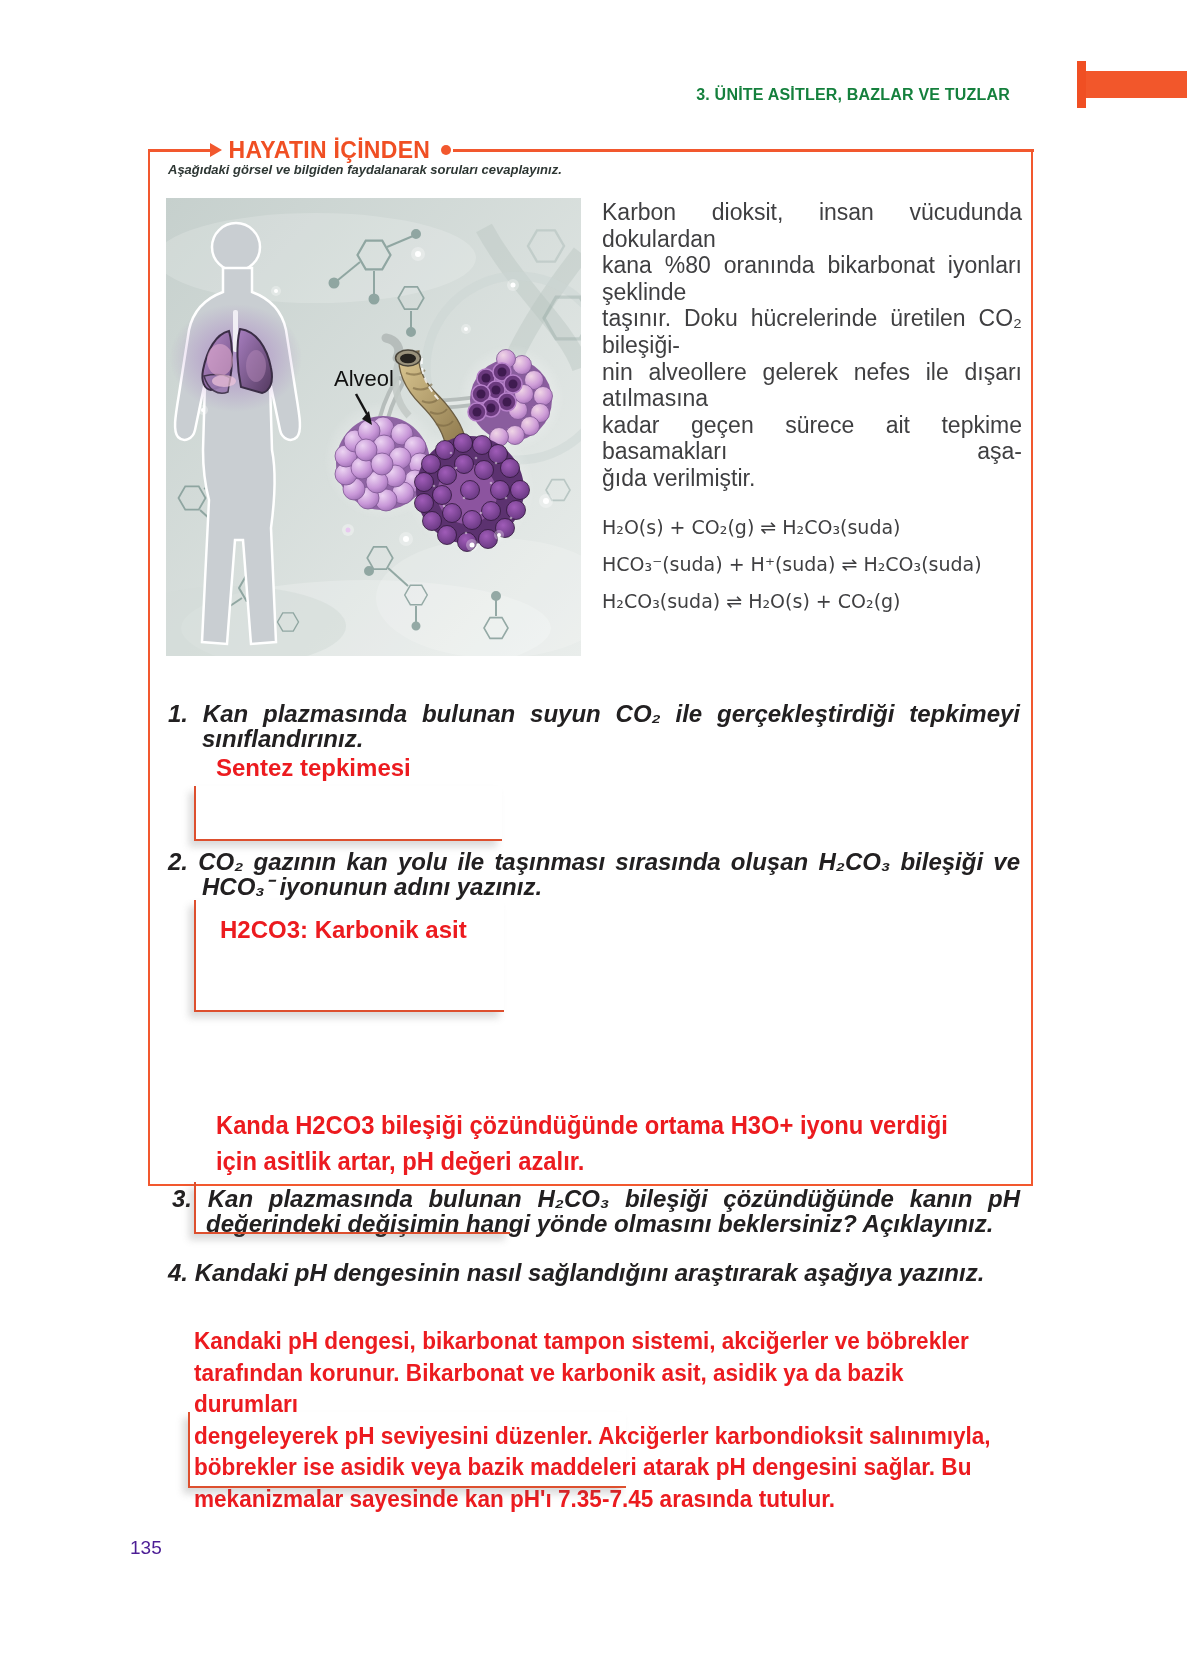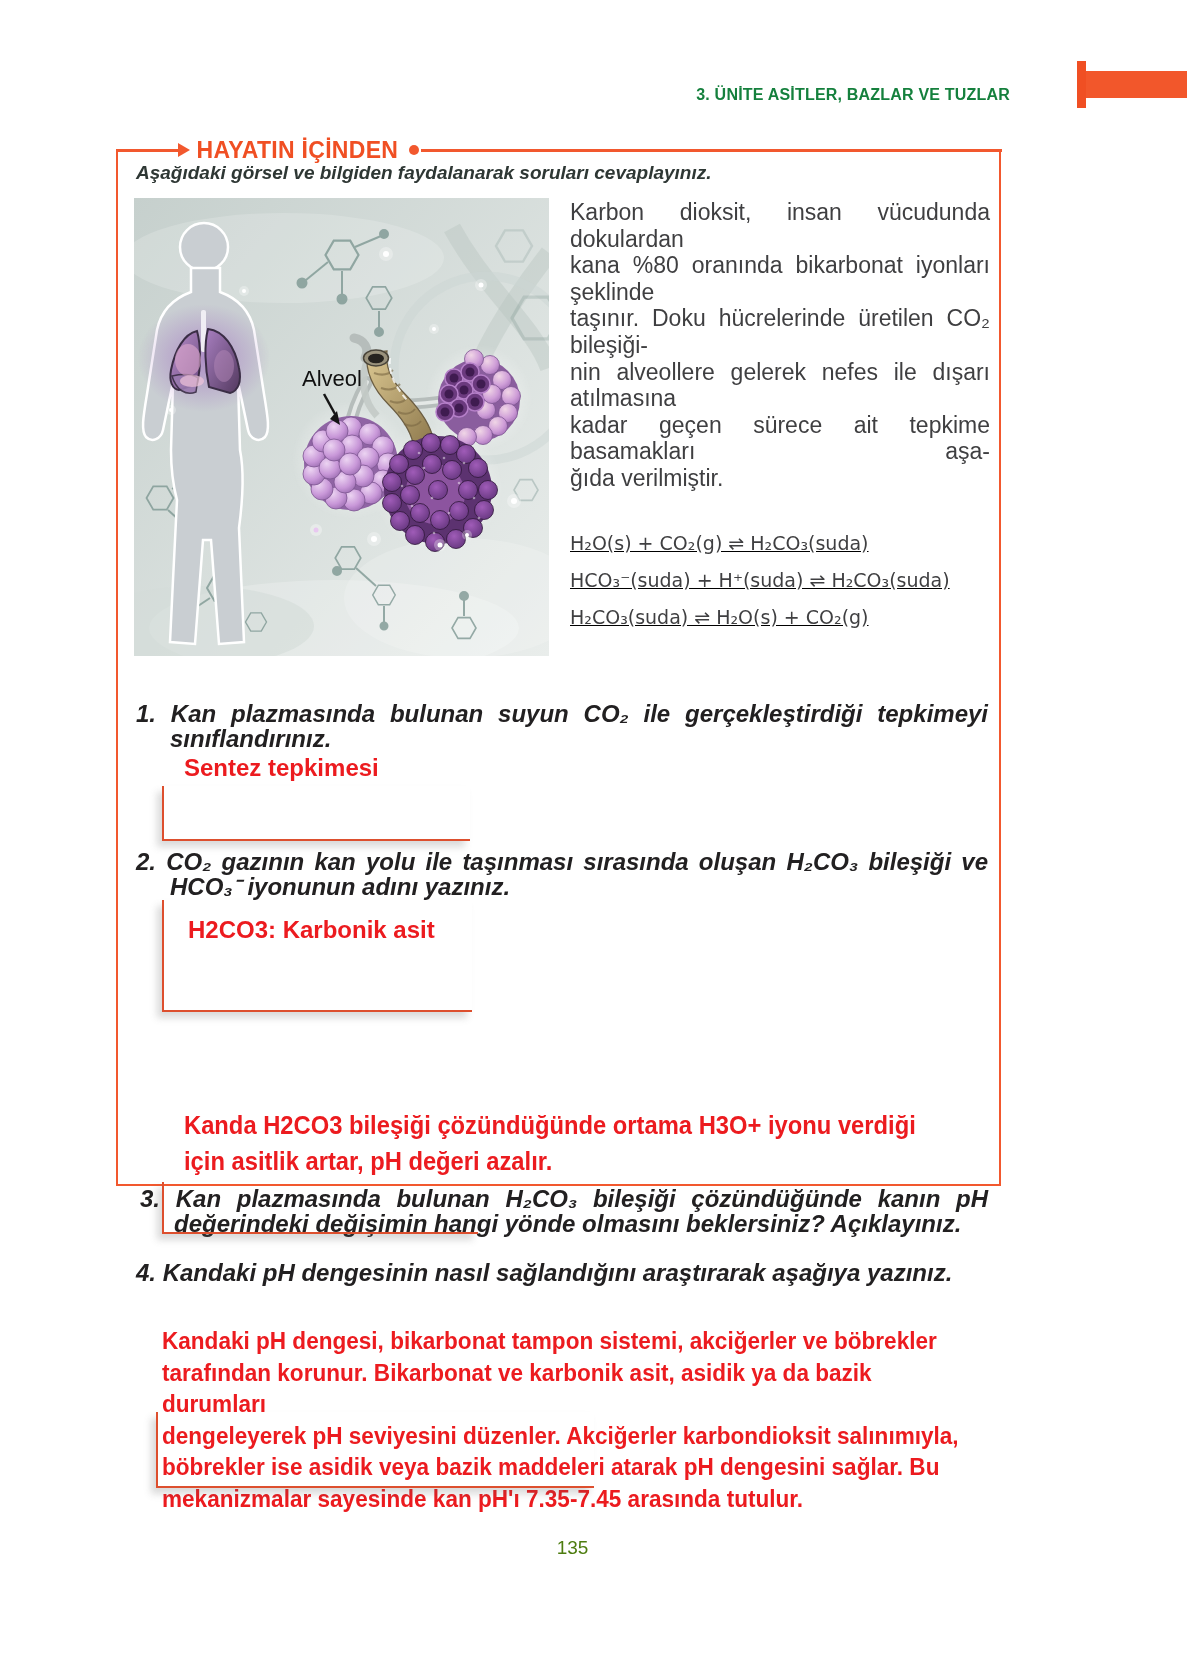--- a/index.html
+++ b/index.html
@@ -6,42 +6,42 @@
   body { background:#ffffff; font-family:"Liberation Sans", sans-serif; }
   .page { position:relative; width:1187px; height:1659px; background:#ffffff; overflow:hidden; }
 
   
   .unit-title { position:absolute; top:86px; right:177px; font-size:16px; font-weight:bold;
                 color:#15803d; letter-spacing:0.2px; }
   .tab-vert  { position:absolute; left:1077px; top:61px; width:9px; height:47px; background:#f04f23; }
   .tab-horiz { position:absolute; left:1086px; top:71px; width:101px; height:27px; background:#f2572b; }
 
   
-  .frame { position:absolute; left:116px; top:150px; width:885px; height:1036px;
+  .frame { position:absolute; left:148px; top:150px; width:885px; height:1036px;
            border:2.5px solid #f2582e; border-top:none; }
   .frame-top { position:absolute; left:-2.5px; right:-2.5px; top:-14px; height:28px;
                display:flex; align-items:center; }
   .seg { height:3px; background:#f2582e; }
   .seg-left { width:62px; }
   .seg-right { flex:1; }
   .arrowhead { width:0; height:0; border-left:12px solid #f2582e;
                border-top:7px solid transparent; border-bottom:7px solid transparent; }
   .hi-title { font-size:23px; font-weight:bold; color:#f04f23; margin:0 11px 0 7px; letter-spacing:0.3px; }
   .dot { width:10px; height:10px; border-radius:50%; background:#f2582e; margin-right:2px; }
 
-  .intro { position:absolute; left:18px; top:12px; font-size:19px; font-weight:bold; font-style:italic;
+  .intro { position:absolute; left:18px; top:12px; font-size:13px; font-weight:bold; font-style:italic;
            color:#2e3734; }
 
   .figure-wrap { position:absolute; left:16px; top:48px; width:415px; height:458px; }
 
   .right-col { position:absolute; left:452px; top:49px; width:420px; }
   .para-line { font-size:23px; color:#3f3f41; line-height:26.6px; text-align:justify;
                text-align-last:justify; }
   .para-last { text-align-last:left; }
-  .equations { margin-top:40px;text-decoration:underline; }
+  .equations { margin-top:24px; }
   .eq { font-family:"DejaVu Sans", sans-serif; font-size:19px; color:#3f3f41; height:37px; }
 
   .question { position:absolute; width:852px; font-size:24px; font-weight:bold; font-style:italic;
               color:#222021; line-height:25px; text-align:justify; padding-left:34px; text-indent:-34px; }
   .q1 { left:18px; top:551px; }
   .q2 { left:18px; top:699px; }
   .q3 { left:22px; top:1036px; width:848px; }
   .q4 { left:18px; top:1110px; }
 
   .answer { position:absolute; color:#ec1b1f; font-weight:bold; }
@@ -50,22 +50,22 @@
   .a3 { left:66px; top:957px; font-size:25px; line-height:36px; transform:scaleX(.95); transform-origin:left top; }
   .a4 { left:44px; top:1176px; font-size:23.5px; line-height:31.5px; transform:scaleX(.96); transform-origin:left top; }
 
   .ansline { position:absolute; border-left:2px solid #dd4f2e; border-bottom:2px solid #dd4f2e;
              box-shadow:-5px 6px 7px rgba(90,90,90,.22); }
   .l1 { left:44px; top:636px; width:308px; height:55px; }
   .l2 { left:44px; top:750px; width:310px; height:112px; }
   .l3 { left:44px; top:1032px; width:316px; height:52px; }
   .l4 { left:38px; top:1262px; width:438px; height:76px; }
 
-  .page-number { position:absolute; left:130px; top:1537px; width:885px; text-align:center;
-                 font-size:19px; color:#4d7c0f; }
+  .page-number { position:absolute; left:130px; top:1537px; width:885px; text-align:left;
+                 font-size:19px; color:#4c1d95; }
 </style>
 </head>
 <body>
 
 <div class="page">
 
   <div class="unit-title">3. ÜNİTE ASİTLER, BAZLAR VE TUZLAR</div>
   <div class="tab-vert"></div>
   <div class="tab-horiz"></div>
 

